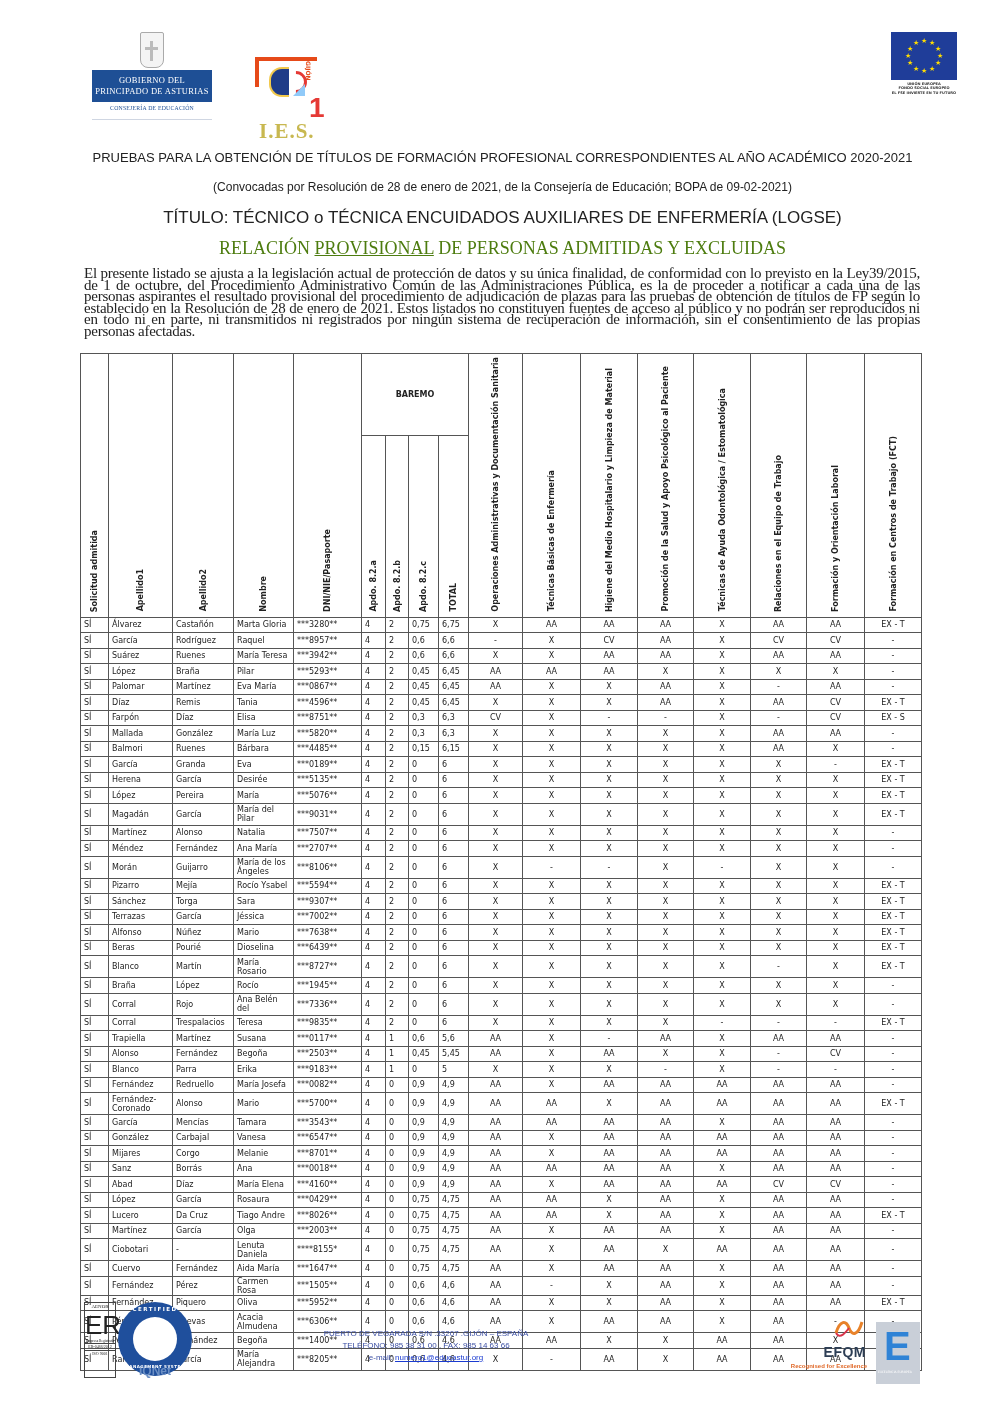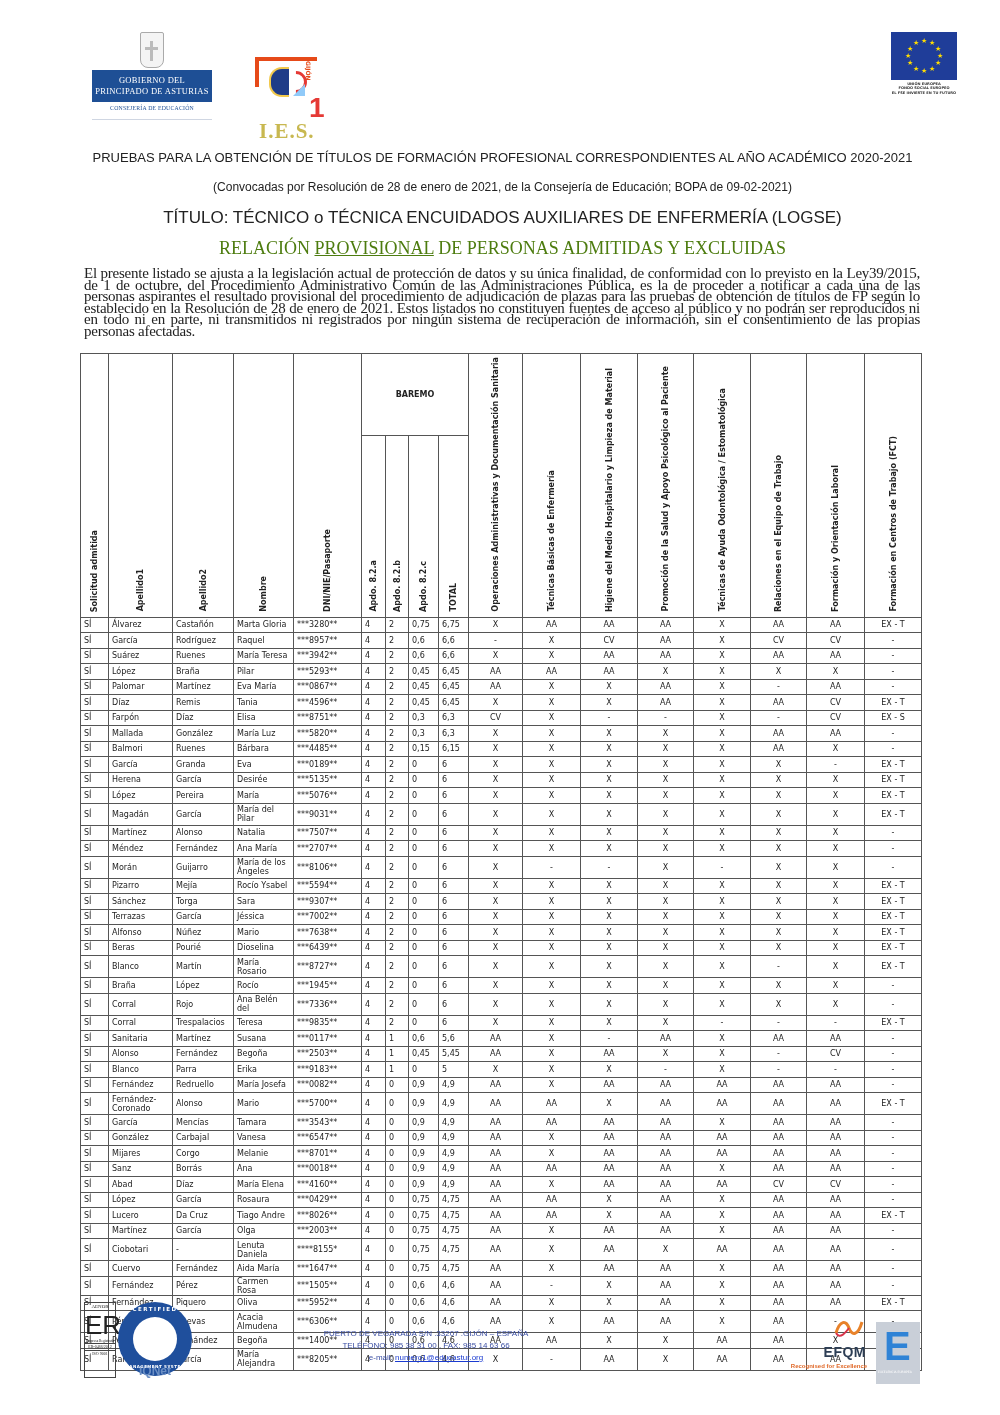--- a/index.html
+++ b/index.html
@@ -639,21 +639,21 @@
         <td class="c">X</td>
         <td class="c">X</td>
         <td class="c">X</td>
         <td class="c">-</td>
         <td class="c">-</td>
         <td class="c">-</td>
         <td class="c">EX - T</td>
       </tr>
       <tr>
         <td>SÍ</td>
-        <td>Sanitaria</td>
+        <td>Trapiella</td>
         <td>Martínez</td>
         <td>Susana</td>
         <td>***0117**</td>
         <td>4</td>
         <td>1</td>
         <td>0,6</td>
         <td>5,6</td>
         <td class="c">AA</td>
         <td class="c">X</td>
         <td class="c">-</td>

